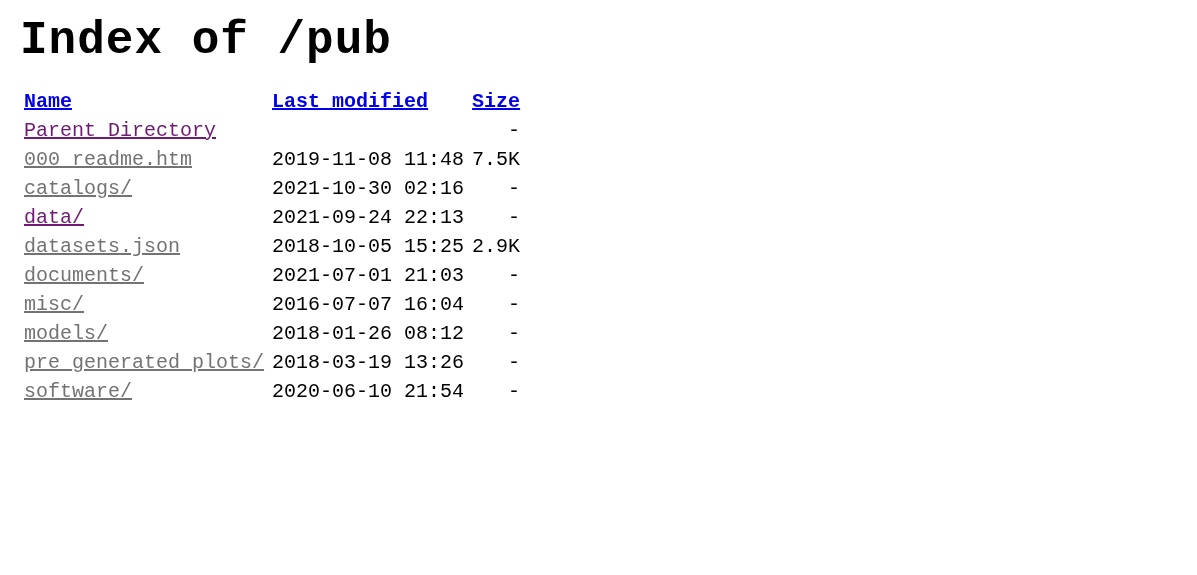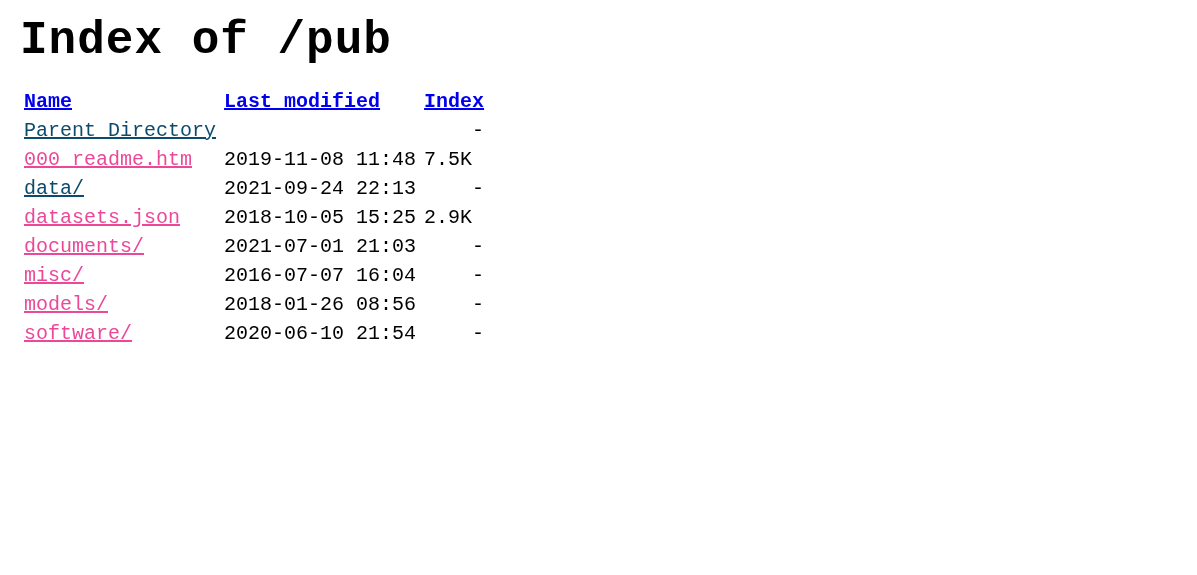--- a/index.html
+++ b/index.html
@@ -29,53 +29,58 @@
       color: #0000EE;
       text-decoration: underline;
     }
     td.size {
       text-align: left;
     }
     a {
       text-decoration: underline;
     }
     a.blue {
-      color: #ec4899;
+      color: #737373;
     }
     a.visited {
-      color: #0c4a6e;
+      color: #701a75;
       text-align: right;
     }
     .dash {
       text-align: right;
     }
   </style>
 </head>
 <body>
 
 <h1>Index of /pub</h1>
 
 <table>
   <thead>
     <tr>
       <th><a href="#">Name</a></th>
       <th><a href="#">Last modified</a></th>
-      <th><a href="#">Index</a></th>
+      <th><a href="#">Size</a></th>
     </tr>
   </thead>
   <tbody id="listing-body">
     <tr>
       <td><a href="#" class="visited">Parent Directory</a></td>
       <td></td>
       <td class="dash">-</td>
     </tr>
   <tr>
         <td><a href="#" class="blue">000_readme.htm</a></td>
         <td>2019-11-08 11:48</td>
         <td class="size">7.5K</td>
+      </tr>
+      <tr>
+        <td><a href="#" class="blue">catalogs/</a></td>
+        <td>2021-10-30 02:16</td>
+        <td class="dash">-</td>
       </tr>
       <tr>
         <td><a href="#" class="visited">data/</a></td>
         <td>2021-09-24 22:13</td>
         <td class="dash">-</td>
       </tr>
       <tr>
         <td><a href="#" class="blue">datasets.json</a></td>
         <td>2018-10-05 15:25</td>
         <td class="size">2.9K</td>
@@ -85,21 +90,26 @@
         <td>2021-07-01 21:03</td>
         <td class="dash">-</td>
       </tr>
       <tr>
         <td><a href="#" class="blue">misc/</a></td>
         <td>2016-07-07 16:04</td>
         <td class="dash">-</td>
       </tr>
       <tr>
         <td><a href="#" class="blue">models/</a></td>
-        <td>2018-01-26 08:56</td>
+        <td>2018-01-26 08:12</td>
+        <td class="dash">-</td>
+      </tr>
+      <tr>
+        <td><a href="#" class="blue">pre_generated_plots/</a></td>
+        <td>2018-03-19 13:26</td>
         <td class="dash">-</td>
       </tr>
       <tr>
         <td><a href="#" class="blue">software/</a></td>
         <td>2020-06-10 21:54</td>
         <td class="dash">-</td>
       </tr>
     </tbody>
 </table>
 

